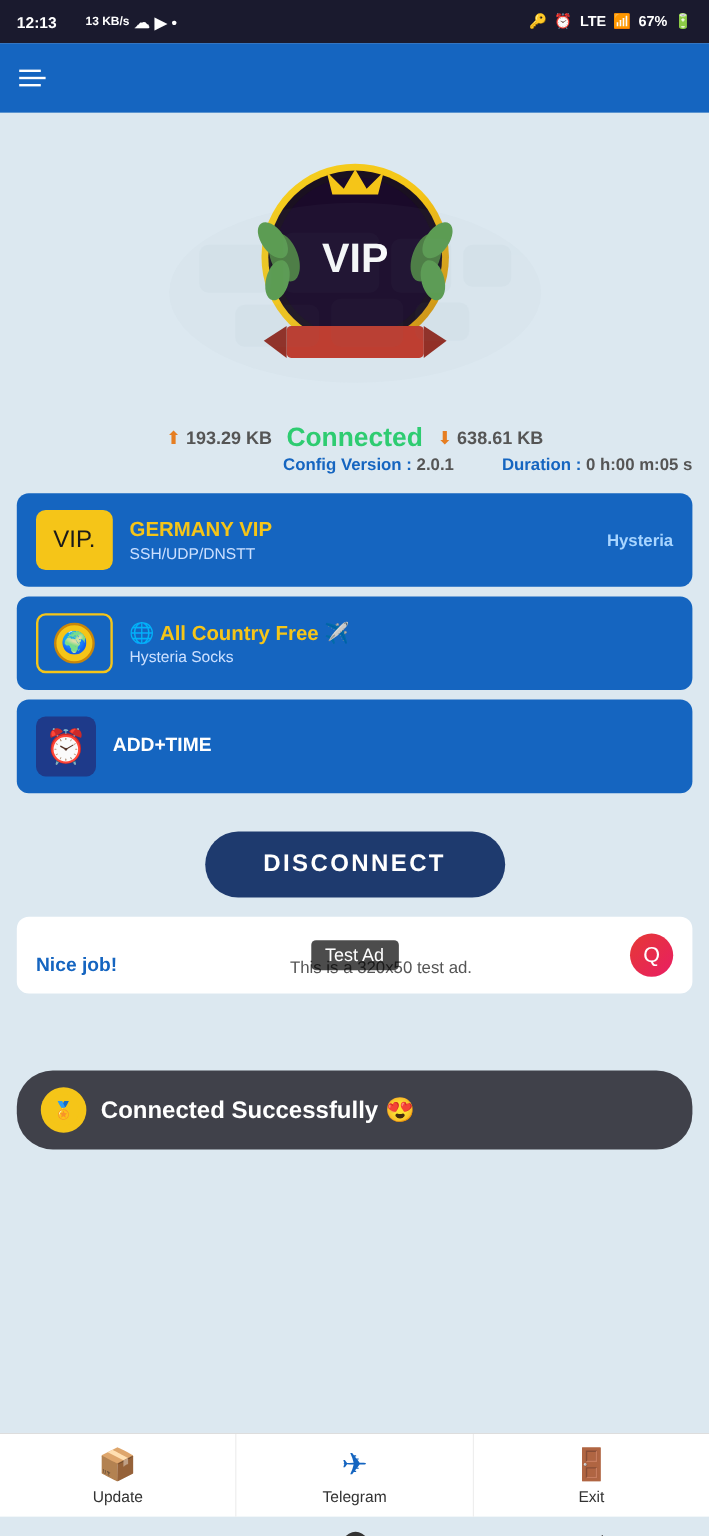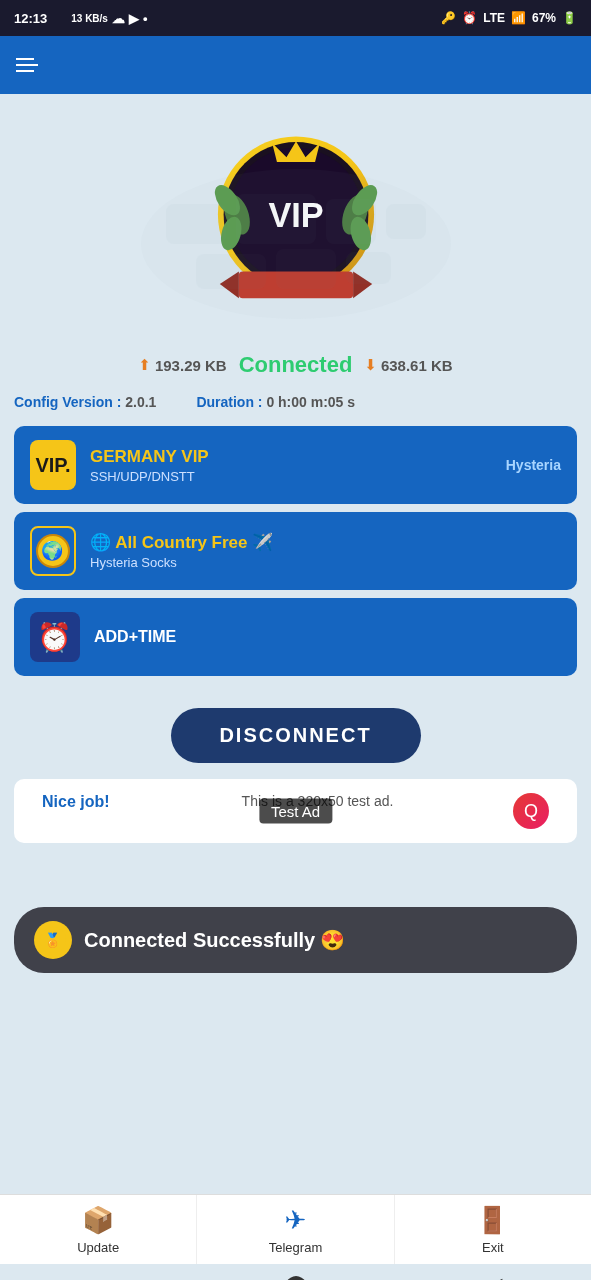--- a/index.html
+++ b/index.html
@@ -103,23 +103,23 @@
     .stat-connected {
       color: #2ecc71;
       font-size: 22px;
       font-weight: bold;
     }
     .stat-value { color: #555; font-weight: 600; font-size: 15px; }
 
     
     .config-row {
       display: flex;
-      justify-content: flex-start;
+      justify-content: flex-end;
       gap: 40px;
-      margin-top: 16px;
+      margin-top: 1px;
       font-size: 14px;
       color: #1565c0;
       font-weight: 600;
     }
     .config-val { color: #555; }
 
     
     .cards-section {
       margin-top: 16px;
       display: flex;
@@ -129,29 +129,29 @@
     .card {
       background: #1565c0;
       border-radius: 10px;
       margin-bottom: 8px;
       padding: 14px 16px;
       display: flex;
       align-items: center;
       cursor: pointer;
     }
     .card-icon {
-      width: 46px;
+      width: 64px;
       height: 50px;
       border-radius: 8px;
       background: #f5c518;
       display: flex;
       align-items: center;
       justify-content: center;
       font-size: 20px;
-      font-weight: bold;
+      font-weight: normal;
       color: #1a1a1a;
       margin-right: 14px;
       flex-shrink: 0;
     }
     .card-icon-world {
       background: transparent;
       border: 2px solid #f5c518;
       font-size: 24px;
     }
     .card-info { flex: 1; }
@@ -227,23 +227,23 @@
       font-size: 20px;
       font-weight: bold;
       letter-spacing: 2px;
       cursor: pointer;
     }
 
     
     .ad-banner {
       background: white;
       border-radius: 10px;
-      padding: 14px 28px;
-      display: flex;
-      align-items: flex-start;
+      padding: 14px 16px;
+      display: flex;
+      align-items: flex-end;
       margin: 0 0 16px;
       position: relative;
     }
     .ad-label {
       color: #1565c0;
       font-size: 16px;
       font-weight: bold;
       min-width: 80px;
     }
     .ad-text { color: #555; font-size: 14px; flex: 1; text-align: center; }

